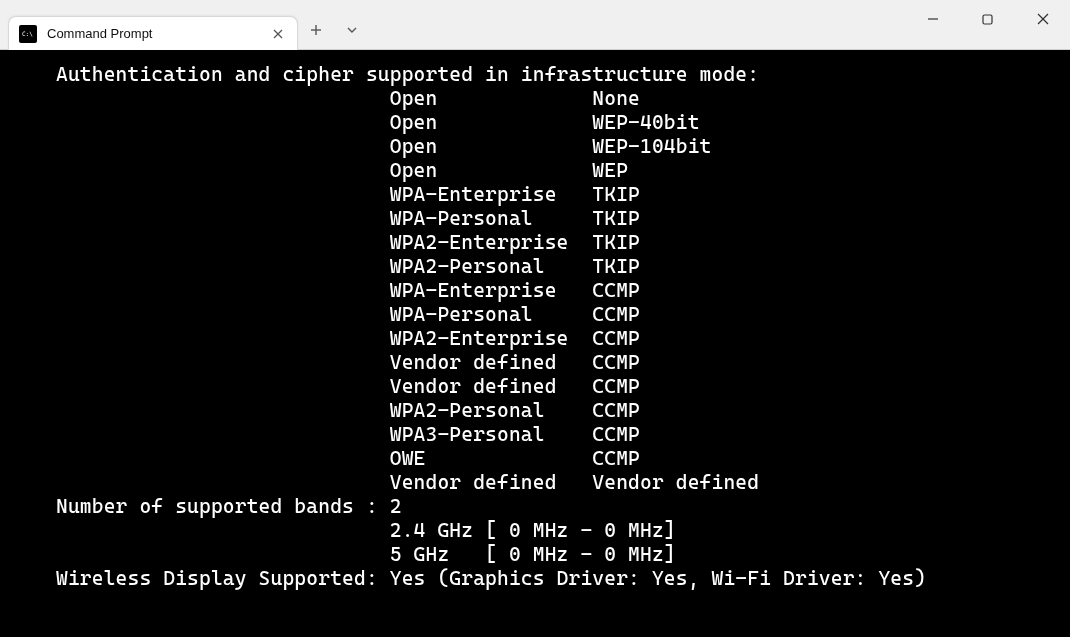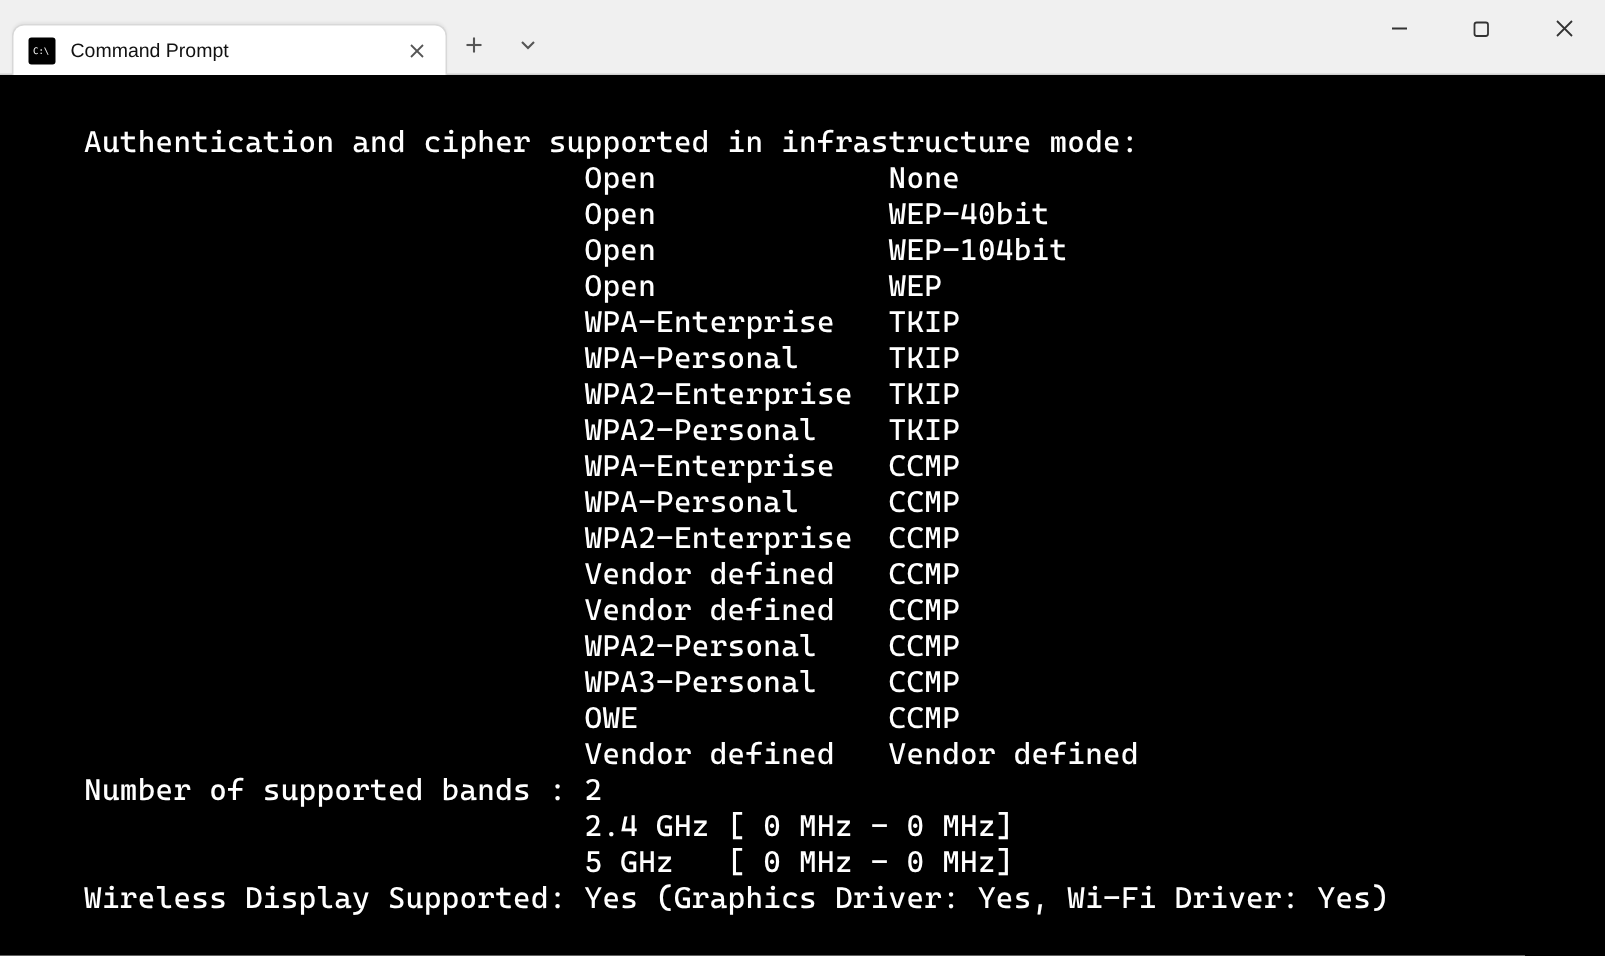--- a/index.html
+++ b/index.html
@@ -90,21 +90,21 @@
       color: #fff;
       font-family: "Cascadia Mono", "Consolas", monospace;
       font-size: 20px;
       line-height: 24px;
       padding: 0;
       height: calc(100% - 50px);
       white-space: pre;
       overflow: hidden;
       letter-spacing: 0.2px;
     }
-    .pad { padding-left: 56px; padding-top: 12px; margin-top: 20px;}
+    .pad { padding-left: 56px; padding-top: 12px;}
     svg { display: block; }
   </style>
 </head>
 <body>
 
 <div class="titlebar">
   <div class="tab">
     <div class="tab-icon">
       <svg width="14" height="10" viewBox="0 0 14 10">
         <rect x="0" y="0" width="14" height="10" fill="#000"></rect>

